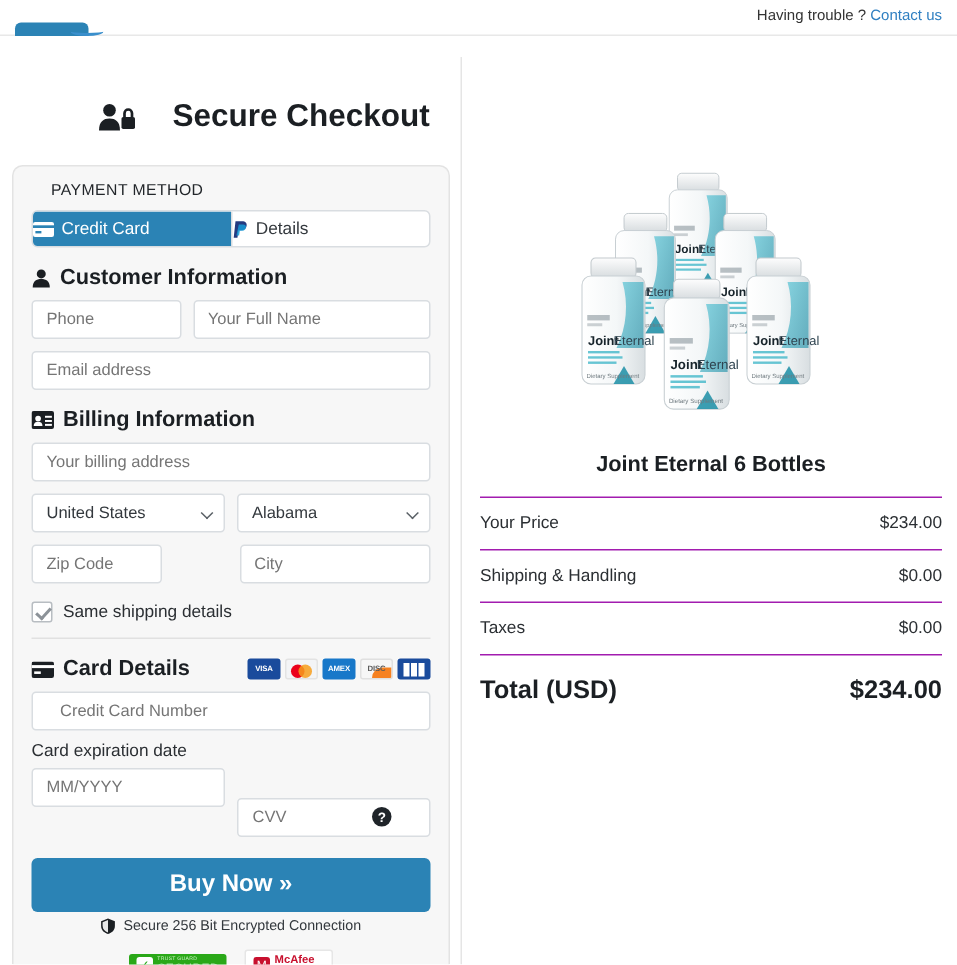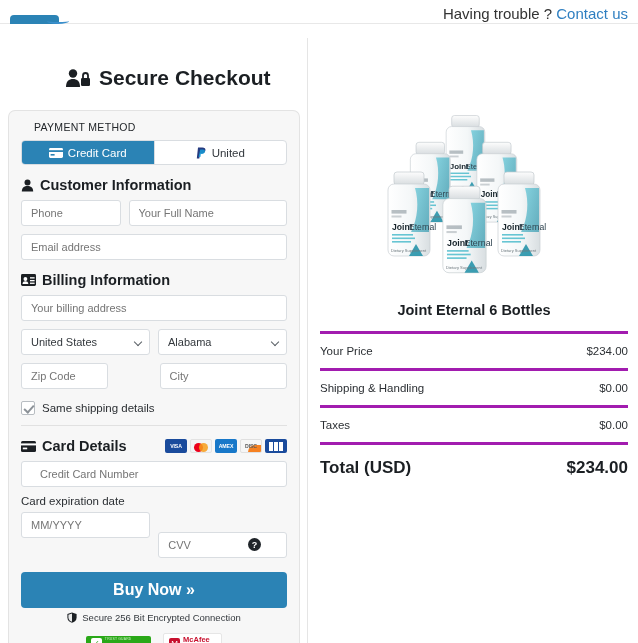--- a/index.html
+++ b/index.html
@@ -26,35 +26,35 @@
   .logo .buy   { color: #1d2c45; }
   .logo .goods { color: #3a8fcc; }
   .logo .swoosh {
     position: absolute; left: 37px; top: 17px;
     width: 22px; height: 6px;
     border-bottom: 2px solid #3a8fcc;
     border-radius: 0 0 50% 50%;
   }
   .help {
     position: absolute; right: 10px; top: 5px;
-    font-size: 15px; color: #333;
+    font-size: 10px; color: #333;
   }
   .help a { color: #2f7fc1; text-decoration: none; }
 
   
   .page { position: relative; height: 619px; background: #fff; }
 
   .vdivider {
     position: absolute; left: 307px; top: 14px;
     width: 1px; height: 605px; background: #e5e5e5;
   }
 
   
   .col-head {
-    display: flex; align-items: center; gap: 8px;
+    display: flex; align-items: center; gap: 24px;
     font-size: 21px; font-weight: bold; color: #1b1f23;
   }
   .head-left  { position: absolute; left: 65px;  top: 42px; }
   .head-right { position: absolute; left: 405px; top: 42px; }
 
   
   .panel {
     position: absolute; left: 8px; top: 86px;
     width: 292px; height: 533px;
     background: #f7f7f7;
@@ -67,21 +67,21 @@
   .pm-label {
     font-size: 10.5px; letter-spacing: .3px;
     color: #22262a; margin-bottom: 7px; padding-left: 13px;
   }
   .pm-tabs {
     display: flex; width: 100%; height: 25px;
     border: 1px solid #d9dde1; border-radius: 4px; overflow: hidden;
     background: #fff;
   }
   .pm-tab {
-    flex: 1; display: flex; align-items: center; justify-content: center;
+    flex: 1; display: flex; align-items: center; justify-content: flex-start;
     gap: 5px; font-size: 11.5px; color: #33383d; cursor: pointer;
   }
   .pm-tab.active { background: #2b83b5; color: #fff; }
   .pm-tab + .pm-tab { border-left: 1px solid #d9dde1; }
 
   .sec-head {
     display: flex; align-items: center; gap: 6px;
     font-size: 14.5px; font-weight: bold; color: #1b1f23;
     margin: 12px 0 7px 0;
   }
@@ -209,21 +209,21 @@
   .product-img {
     height: 178px; display: flex; align-items: flex-end; justify-content: center;
   }
   .product-name {
     text-align: center; font-size: 14.5px; font-weight: bold;
     color: #1b1f23; margin: 14px 0 13px 0;
   }
   .sum-row {
     display: flex; justify-content: space-between; align-items: center;
     font-size: 11.5px; color: #2b2f33;
-    padding: 11px 0; border-top: 3px solid #a21caf; gap: 48px;
+    padding: 11px 0; border-top: 1px solid #a21caf; gap: 48px;
   }
   .sum-row.total {
     font-size: 17px; font-weight: bold; color: #1b1f23; padding: 13px 0 0 0;
   }
 
   svg { display: block; }
 </style>
 </head>
 <body>
 
@@ -268,21 +268,21 @@
         </span>
         <span>Credit Card</span>
       </div>
       <div class="pm-tab">
         <span>
           <svg width="11" height="12" viewBox="0 0 11 12">
             <path d="M2 0.5 H6.4 C8.6 0.5 9.8 1.7 9.4 3.6 C9 5.5 7.6 6.5 5.6 6.5 H4 L3.3 11.5 H0.8 Z" fill="#253b80"></path>
             <path d="M4.2 2.6 H7 C8.4 2.6 9.2 3.4 9 4.6 C8.7 6.1 7.6 6.9 6 6.9 H4.9 L4.4 10 H2.6 Z" fill="#179bd7" opacity=".85"></path>
           </svg>
         </span>
-        <span>United</span>
+        <span>Details</span>
       </div>
     </div>
 
     <div class="sec-head">
       <span>
         <svg width="13" height="13" viewBox="0 0 13 13">
           <circle cx="6.5" cy="3.6" r="3" fill="#1b1f23"></circle>
           <path d="M0.8 12.6 C0.8 8.4 3.3 7 6.5 7 C9.7 7 12.2 8.4 12.2 12.6 Z" fill="#1b1f23"></path>
         </svg>
       </span>

